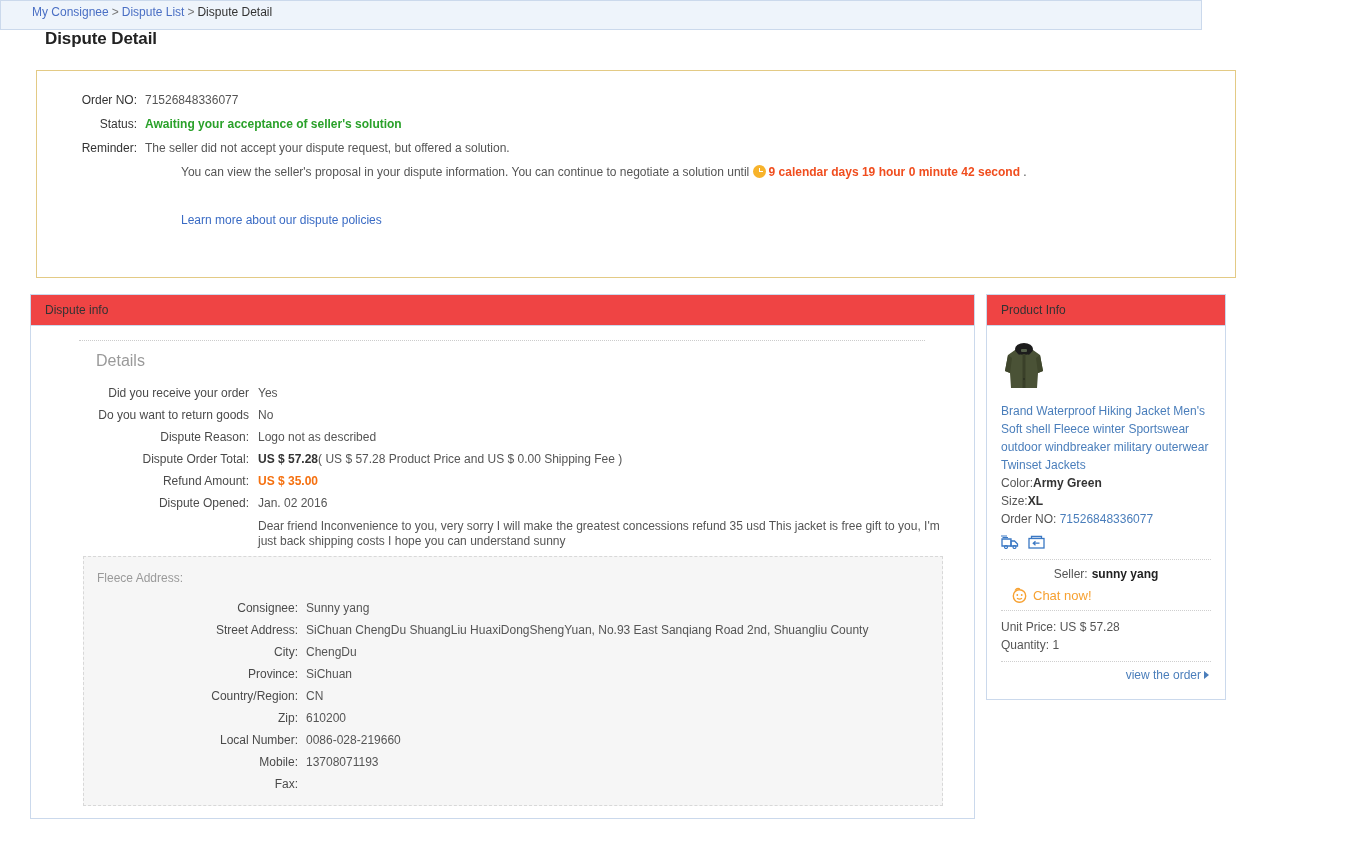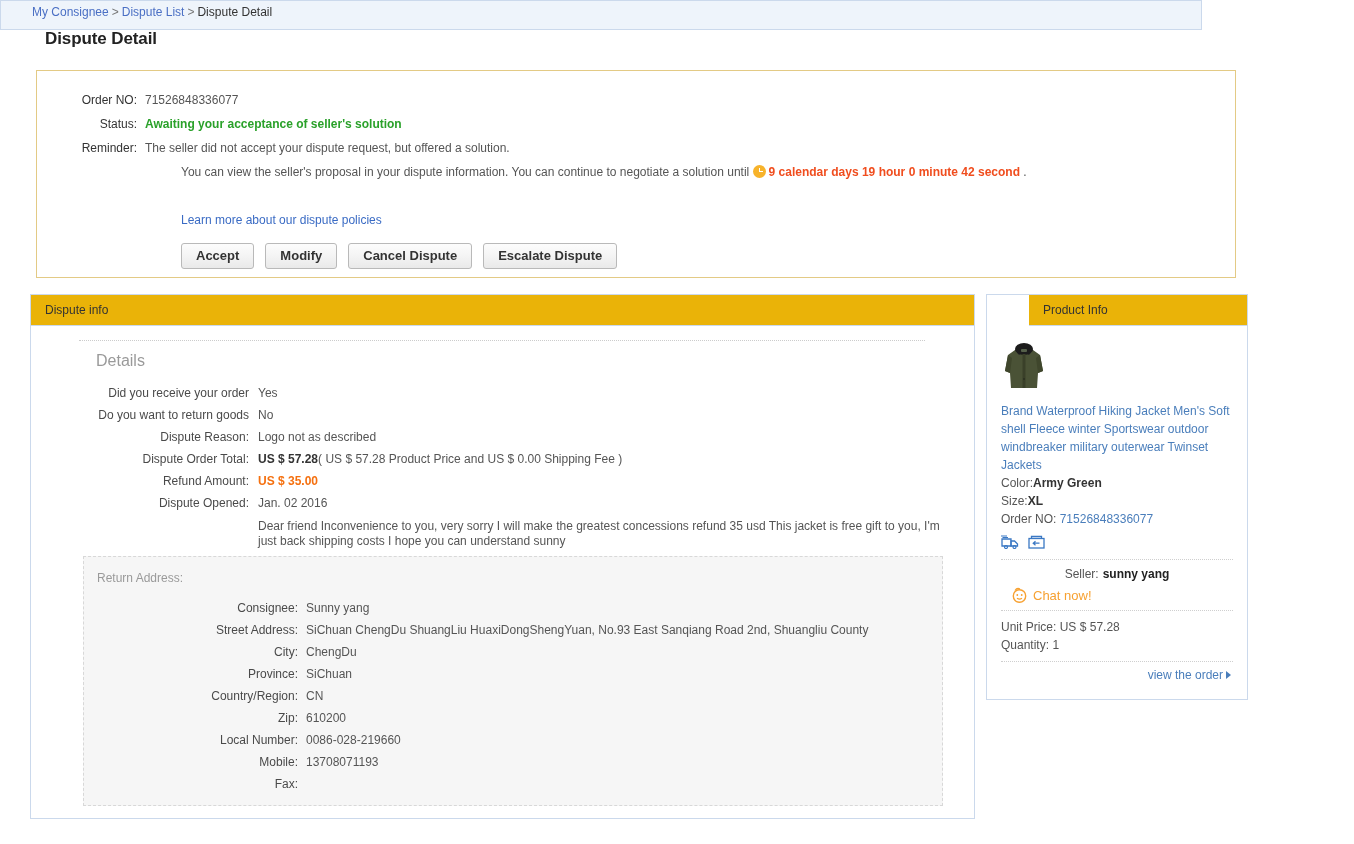--- a/index.html
+++ b/index.html
@@ -160,42 +160,41 @@
 
   
   .panel {
     position: absolute;
     background: #ffffff;
     border: 1px solid #cbd9ec;
     box-sizing: border-box;
   }
   .panel-header {
     height: 31px;
-    background: #eab308;
+    background: #ef4444;
     border-bottom: 1px solid #cbd9ec;
     display: flex;
     align-items: center;
     padding-left: 14px;
     font-size: 12px;
     color: #333;
     box-sizing: border-box;
   }
 
   #dispute-panel {
     left: 30px;
     top: 294px;
     width: 945px;
     height: 525px;
   }
   #product-panel {
     left: 986px;
     top: 294px;
-    width: 262px;
+    width: 240px;
     height: 406px;
-    padding-left: 42px;
   }
   #bottom-panel {
     left: 36px;
     top: 833px;
     width: 1202px;
     height: 30px;
     border: 1px solid #cbd9ec;
     background: #eef4fb;
     box-sizing: border-box;
   }
@@ -385,26 +384,20 @@
 
   <div class="reminder-line" style="top:94px;">
     <span>You can view the seller's proposal in your dispute information. You can continue to negotiate a solution until</span>
     <span class="clock-icon"></span><span class="countdown">9 calendar days 19 hour 0 minute 42 second</span>
     <span>.</span>
   </div>
 
 
   <a class="policy-link" href="#" style="top:142px;">Learn more about our dispute policies</a>
 
-  <div class="btn-row">
-    <button class="btn">Accept</button>
-    <button class="btn">Modify</button>
-    <button class="btn">Cancel Dispute</button>
-    <button class="btn">Escalate Dispute</button>
-  </div>
 </div>
 
 <div class="panel" id="dispute-panel">
   <div class="panel-header">Dispute info</div>
 
   <div class="dotted-sep" style="left:48px; top:45px; width:846px;"></div>
 
   <div class="details-label">Details</div>
 
   <div class="dl-row" style="top:91px; left:0; width:100%;">
@@ -430,21 +423,21 @@
   <div class="dl-row" style="top:201px; left:0; width:100%;">
     <span class="dl-label">Dispute Opened:</span>
     <span class="dl-value">Jan. 02 2016</span>
   </div>
   <div class="dl-row" style="top:224px; left:0; width:100%;">
     <span class="dl-label" style="top:8px;margin-top:43px;">Requests Detail:</span>
     <span class="wrap-value">Dear friend Inconvenience to you, very sorry I will make the greatest concessions refund 35 usd This jacket is free gift to you, I'm just back shipping costs I hope you can understand sunny</span>
   </div>
 
   <div class="return-box">
-    <div class="return-title">Return Address:</div>
+    <div class="return-title">Fleece Address:</div>
     <div class="dl-row" style="top:44px; left:0; width:100%;">
       <span class="ra-label">Consignee:</span>
       <span class="ra-value">Sunny yang</span>
     </div>
     <div class="dl-row" style="top:66px; left:0; width:100%;">
       <span class="ra-label">Street Address:</span>
       <span class="ra-value">SiChuan ChengDu ShuangLiu HuaxiDongShengYuan, No.93 East Sanqiang Road 2nd, Shuangliu County</span>
     </div>
     <div class="dl-row" style="top:88px; left:0; width:100%;">
       <span class="ra-label">City:</span>

